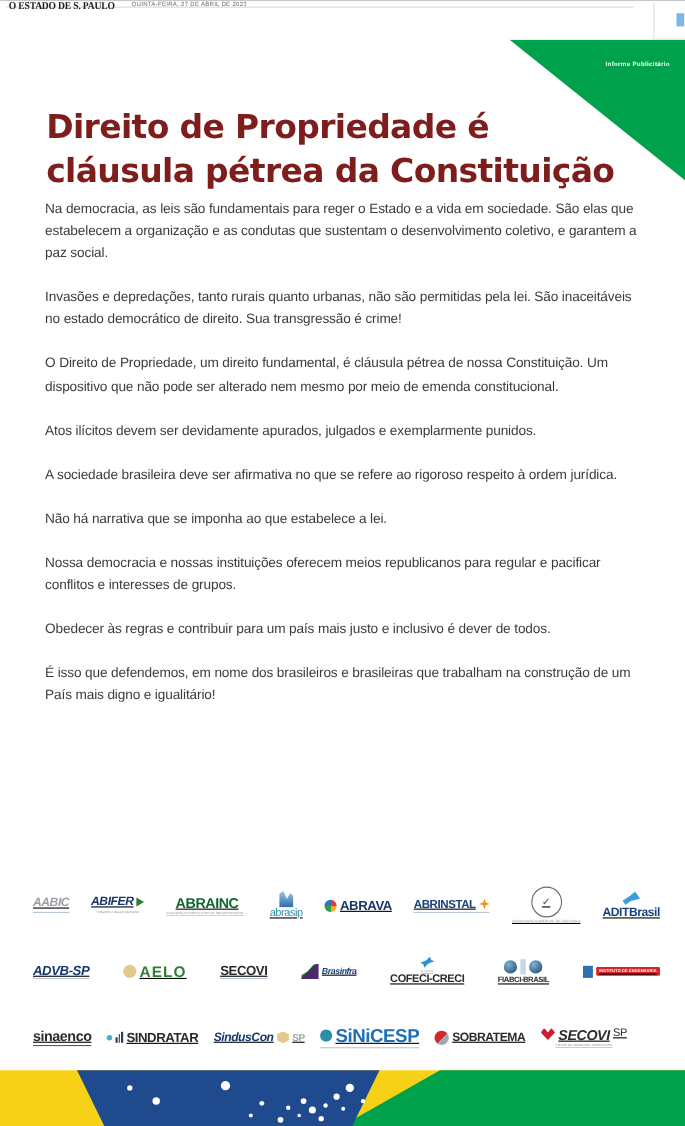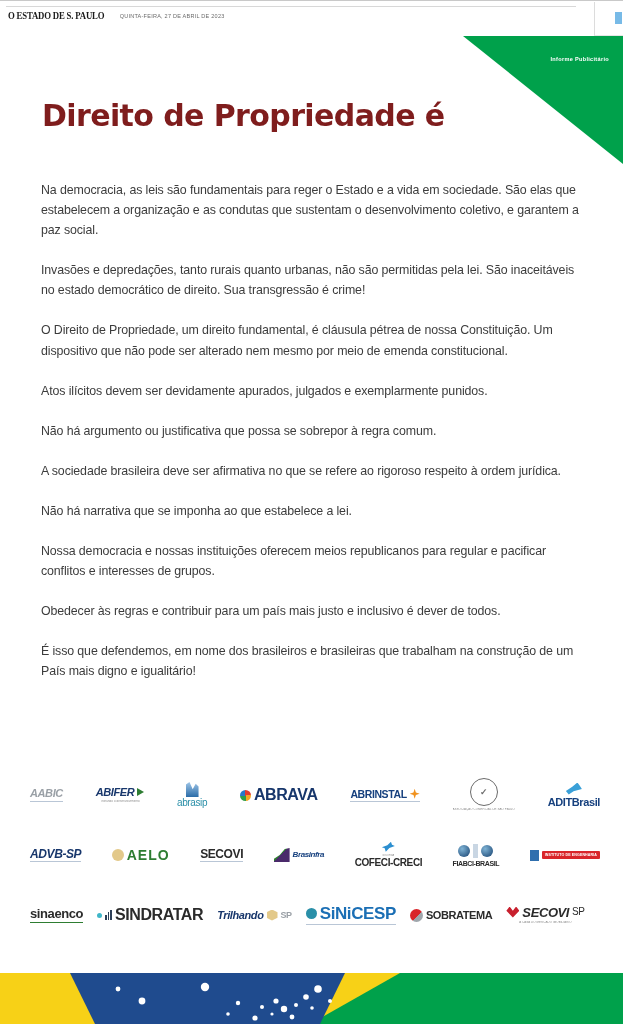--- a/index.html
+++ b/index.html
@@ -21,21 +21,21 @@
 
   
   .masthead {
     position: absolute;
     top: 0; left: 0;
     width: 623px;
     height: 30px;
     background: #ffffff;
     border-top: 1px solid #c9c9c9;
     display: flex;
-    align-items: center;
+    align-items: flex-start;
     padding-left: 8px;
     box-sizing: border-box;
     z-index: 6;
   }
   .masthead-title {
     font-family: "Liberation Serif", serif;
     font-weight: bold;
     font-size: 9.5px;
     letter-spacing: -0.2px;
     color: #1a1a1a;
@@ -130,24 +130,25 @@
     font-size: 12.4px;
     line-height: 1.62;
     color: #3c3c3c;
     letter-spacing: -0.12px;
   }
   .body-copy p:last-child { margin-bottom: 0; }
 
   
   .logo-wall {
     position: absolute;
-    top: 772px;
+    top: 800px;
     left: 30px;
     width: 570px;
     z-index: 4;
+    text-decoration: underline;
   }
   .logo-row {
     display: flex;
     align-items: center;
     justify-content: space-between;
     height: 46px;
     margin-bottom: 14px;
   }
   .logo-row.row3 { justify-content: flex-start; gap: 14px; }
   .logo {
@@ -309,28 +310,28 @@
 
   <div class="viewer-chrome">
     <div class="viewer-chrome-btn"></div>
   </div>
 
   <div class="green-corner"></div>
   <div class="informe-label">Informe Publicitário</div>
 
   <h1 class="headline">
     <span class="headline-line">Direito de Propriedade é</span>
+    <span class="headline-line">cláusula pétrea da Constituição</span>
   </h1>
 
   <div class="body-copy">
     <p>Na democracia, as leis são fundamentais para reger o Estado e a vida em sociedade. São elas que estabelecem a organização e as condutas que sustentam o desenvolvimento coletivo, e garantem a paz social.</p>
     <p>Invasões e depredações, tanto rurais quanto urbanas, não são permitidas pela lei. São inaceitáveis no estado democrático de direito. Sua transgressão é crime!</p>
     <p>O Direito de Propriedade, um direito fundamental, é cláusula pétrea de nossa Constituição. Um dispositivo que não pode ser alterado nem mesmo por meio de emenda constitucional.</p>
     <p>Atos ilícitos devem ser devidamente apurados, julgados e exemplarmente punidos.</p>
-    <p>Não há argumento ou justificativa que possa se sobrepor à regra comum.</p>
     <p>A sociedade brasileira deve ser afirmativa no que se refere ao rigoroso respeito à ordem jurídica.</p>
     <p>Não há narrativa que se imponha ao que estabelece a lei.</p>
     <p>Nossa democracia e nossas instituições oferecem meios republicanos para regular e pacificar conflitos e interesses de grupos.</p>
     <p>Obedecer às regras e contribuir para um país mais justo e inclusivo é dever de todos.</p>
     <p>É isso que defendemos, em nome dos brasileiros e brasileiras que trabalham na construção de um País mais digno e igualitário!</p>
   </div>
 
   <div class="logo-wall">
 
     <div class="logo-row">
@@ -343,32 +344,38 @@
       </div>
 
       <div class="logo">
         <div class="logo-mark">
           <span class="logo-word w-navy" style="font-size:11px;font-style:italic">ABIFER</span>
           <span class="mk-arrow"></span>
         </div>
         <div class="logo-sub">Trilhando o desenvolvimento</div>
       </div>
 
+      <div class="logo">
+        <div class="logo-mark">
+          <span class="logo-word w-dgreen" style="font-size:13px">ABRAINC</span>
+        </div>
+        <div class="logo-sub">ASSOCIAÇÃO BRASILEIRA DE INCORPORADORAS IMOBILIÁRIAS</div>
+      </div>
 
       <div class="logo">
         <div class="logo-mark">
           <span class="mk-wave"></span>
         </div>
         <span class="logo-word w-teal" style="font-size:10px;font-weight:normal;margin-top:0">abrasip</span>
       </div>
 
       <div class="logo">
         <div class="logo-mark">
           <span class="mk-pie"></span>
-          <span class="logo-word w-navy" style="font-size:16px">ABRAVA</span>
+          <span class="logo-word w-navy" style="font-size:12px">ABRAVA</span>
         </div>
       </div>
 
       <div class="logo">
         <div class="logo-mark">
           <span class="logo-word w-dblue" style="font-size:10.5px">ABRINSTAL</span>
           <span class="mk-spark"></span>
         </div>
         <div class="logo-rule"></div>
       </div>
@@ -453,27 +460,27 @@
       </div>
 
       <div class="logo">
         <div class="logo-mark">
           <span class="mk-dot-teal"></span>
           <span class="mk-bars">
               <i style="height:5px"></i>
               <i style="height:8px"></i>
               <i style="height:10px"></i>
             </span>
-          <span class="logo-word w-dark" style="font-size:16px">SINDRATAR</span>
-        </div>
-      </div>
-
-      <div class="logo">
-        <div class="logo-mark">
-          <span class="logo-word w-navy" style="font-size:11px;font-style:italic">Trilhando</span>
+          <span class="logo-word w-dark" style="font-size:12px">SINDRATAR</span>
+        </div>
+      </div>
+
+      <div class="logo">
+        <div class="logo-mark">
+          <span class="logo-word w-navy" style="font-size:11px;font-style:italic">SindusCon</span>
           <span class="mk-hex-gold"></span>
           <span class="logo-word w-gray" style="font-size:9px">SP</span>
         </div>
       </div>
 
       <div class="logo">
         <div class="logo-mark">
           <span class="mk-circle-teal"></span>
           <span class="logo-word w-blue" style="font-size:17px">SiNiCESP</span>
         </div>

